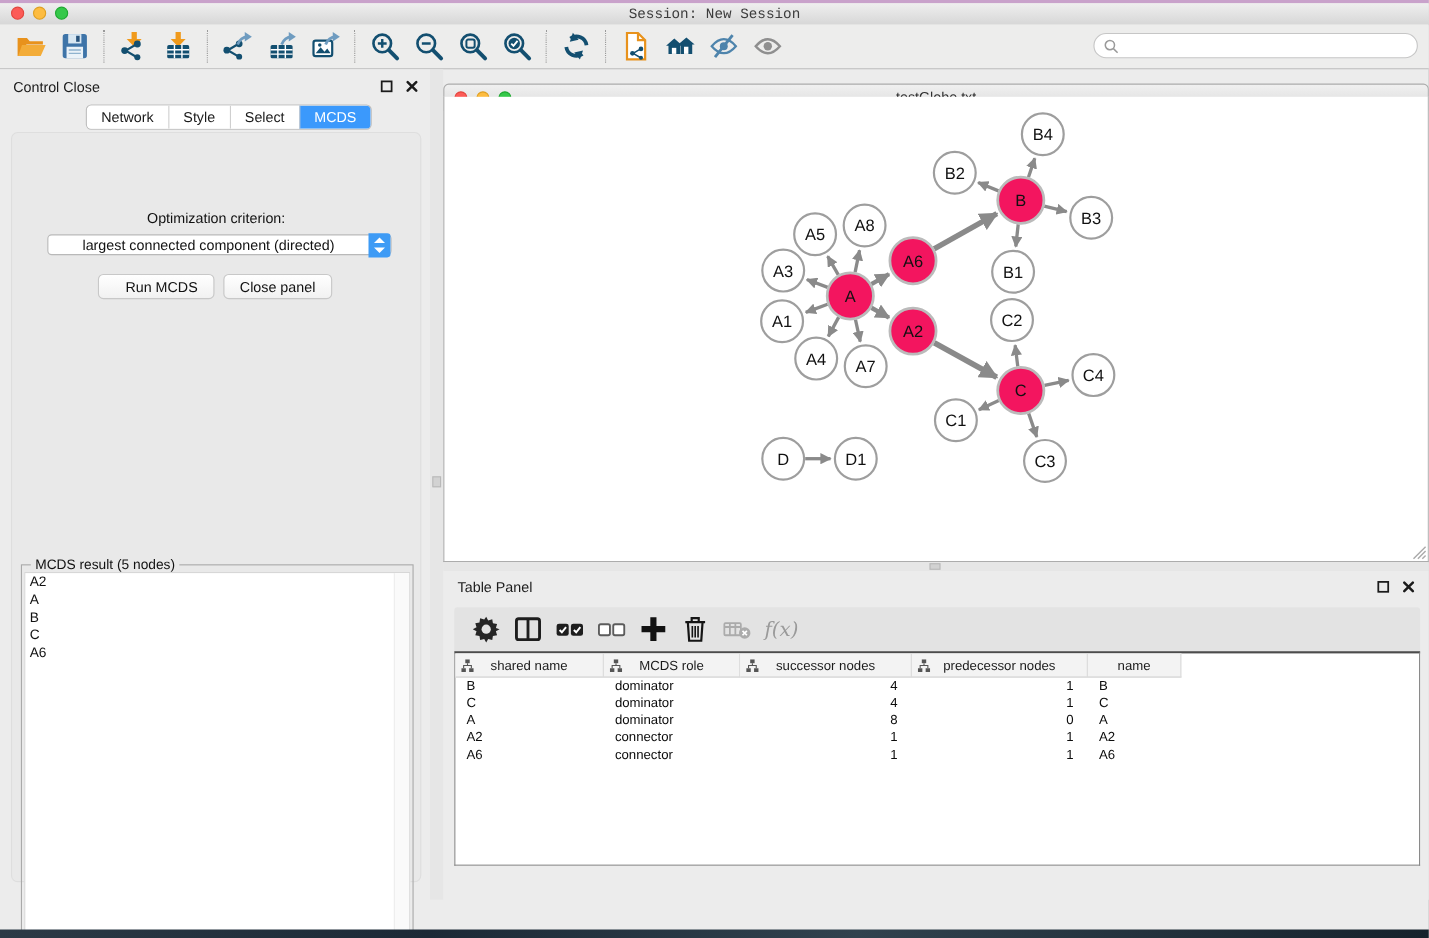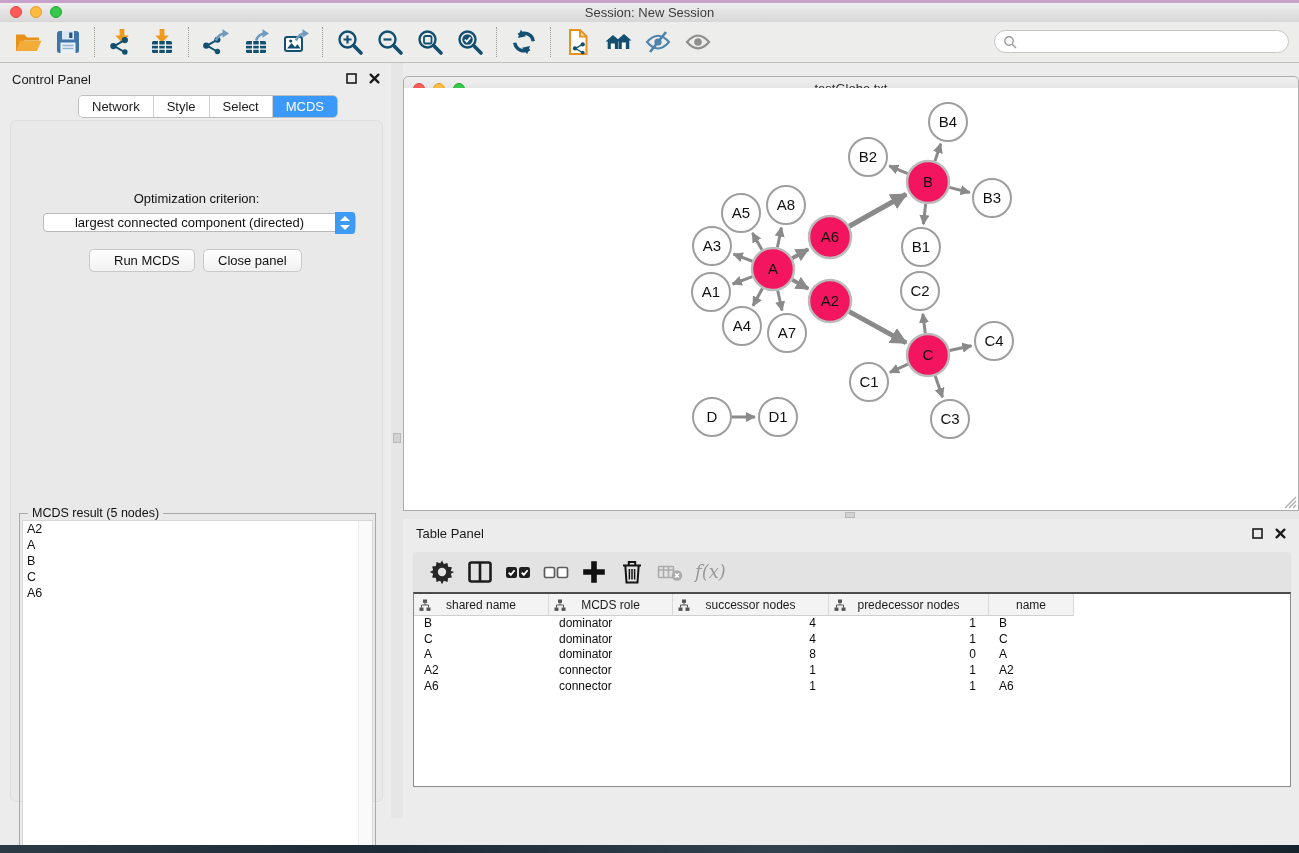--- a/index.html
+++ b/index.html
@@ -3,21 +3,21 @@
 <meta charset="utf-8">
 <style>
   html,body{margin:0;padding:0;background:#888;}
   #app{position:relative;width:1299px;height:853px;font-family:"Liberation Sans","DejaVu Sans",sans-serif;
        background:#ECECEC;overflow:hidden;-webkit-font-smoothing:antialiased;}
   .abs{position:absolute;}
   
   #top-strip{left:0;top:0;width:1299px;height:3px;background:#C9A2CB;}
   
   #titlebar{left:0;top:3px;width:1299px;height:19px;background:linear-gradient(#EFEFEF,#D7D7D7);
-            border-bottom:1px solid #B6B6B6;}
+            border-bottom:1px solid #B6B6B6;font-family:Liberation Mono, monospace;}
   .lights{position:absolute;display:flex;gap:8px;}
   .light{width:12px;height:12px;border-radius:50%;box-sizing:border-box;}
   .light.red{background:#FC5B57;border:1px solid #E2463F;}
   .light.yellow{background:#FDBC40;border:1px solid #DFA023;}
   .light.green{background:#35C84A;border:1px solid #1FA831;}
   #titlebar .title{position:absolute;left:0;right:0;top:2px;text-align:center;font-size:13px;color:#3c3c3c;}
   
   #toolbar{left:0;top:22px;width:1299px;height:41px;background:#EDEDEC;border-bottom:1px solid #BFBFBF;
            display:flex;align-items:center;padding-left:8px;box-sizing:border-box;}
   .tbtn{width:36px;height:34px;display:flex;align-items:center;justify-content:center;border:none;background:transparent;padding:0;margin:0 2px;}
@@ -254,21 +254,21 @@
           <svg width="14" height="14" viewBox="0 0 14 14">
             <circle cx="6" cy="6" r="4.2" stroke="#9a9a9a" stroke-width="1.4" fill="none"></circle>
             <path d="M9.2 9.2 13 13" stroke="#9a9a9a" stroke-width="1.4"></path>
           </svg>
         </span>
       <input placeholder="" style="">
     </div>
   </div>
 
   <div class="abs" id="control-panel">
-    <div id="cp-title">Control Panel</div>
+    <div id="cp-title">Control Close</div>
     <div class="panel-btns" style="right:10px;top:8px;">
       <button class="panel-btn">
           <svg width="13" height="13" viewBox="0 0 13 13">
             <rect x="2" y="2" width="9" height="9" fill="none" stroke="#1b1b1b" stroke-width="1.6"></rect>
           </svg>
         </button>
       <button class="panel-btn">
           <svg width="13" height="13" viewBox="0 0 13 13">
             <path d="M2.6 2.6l7.8 7.8M10.4 2.6l-7.8 7.8" stroke="#1b1b1b" stroke-width="2.3" stroke-linecap="round"></path>
           </svg>

